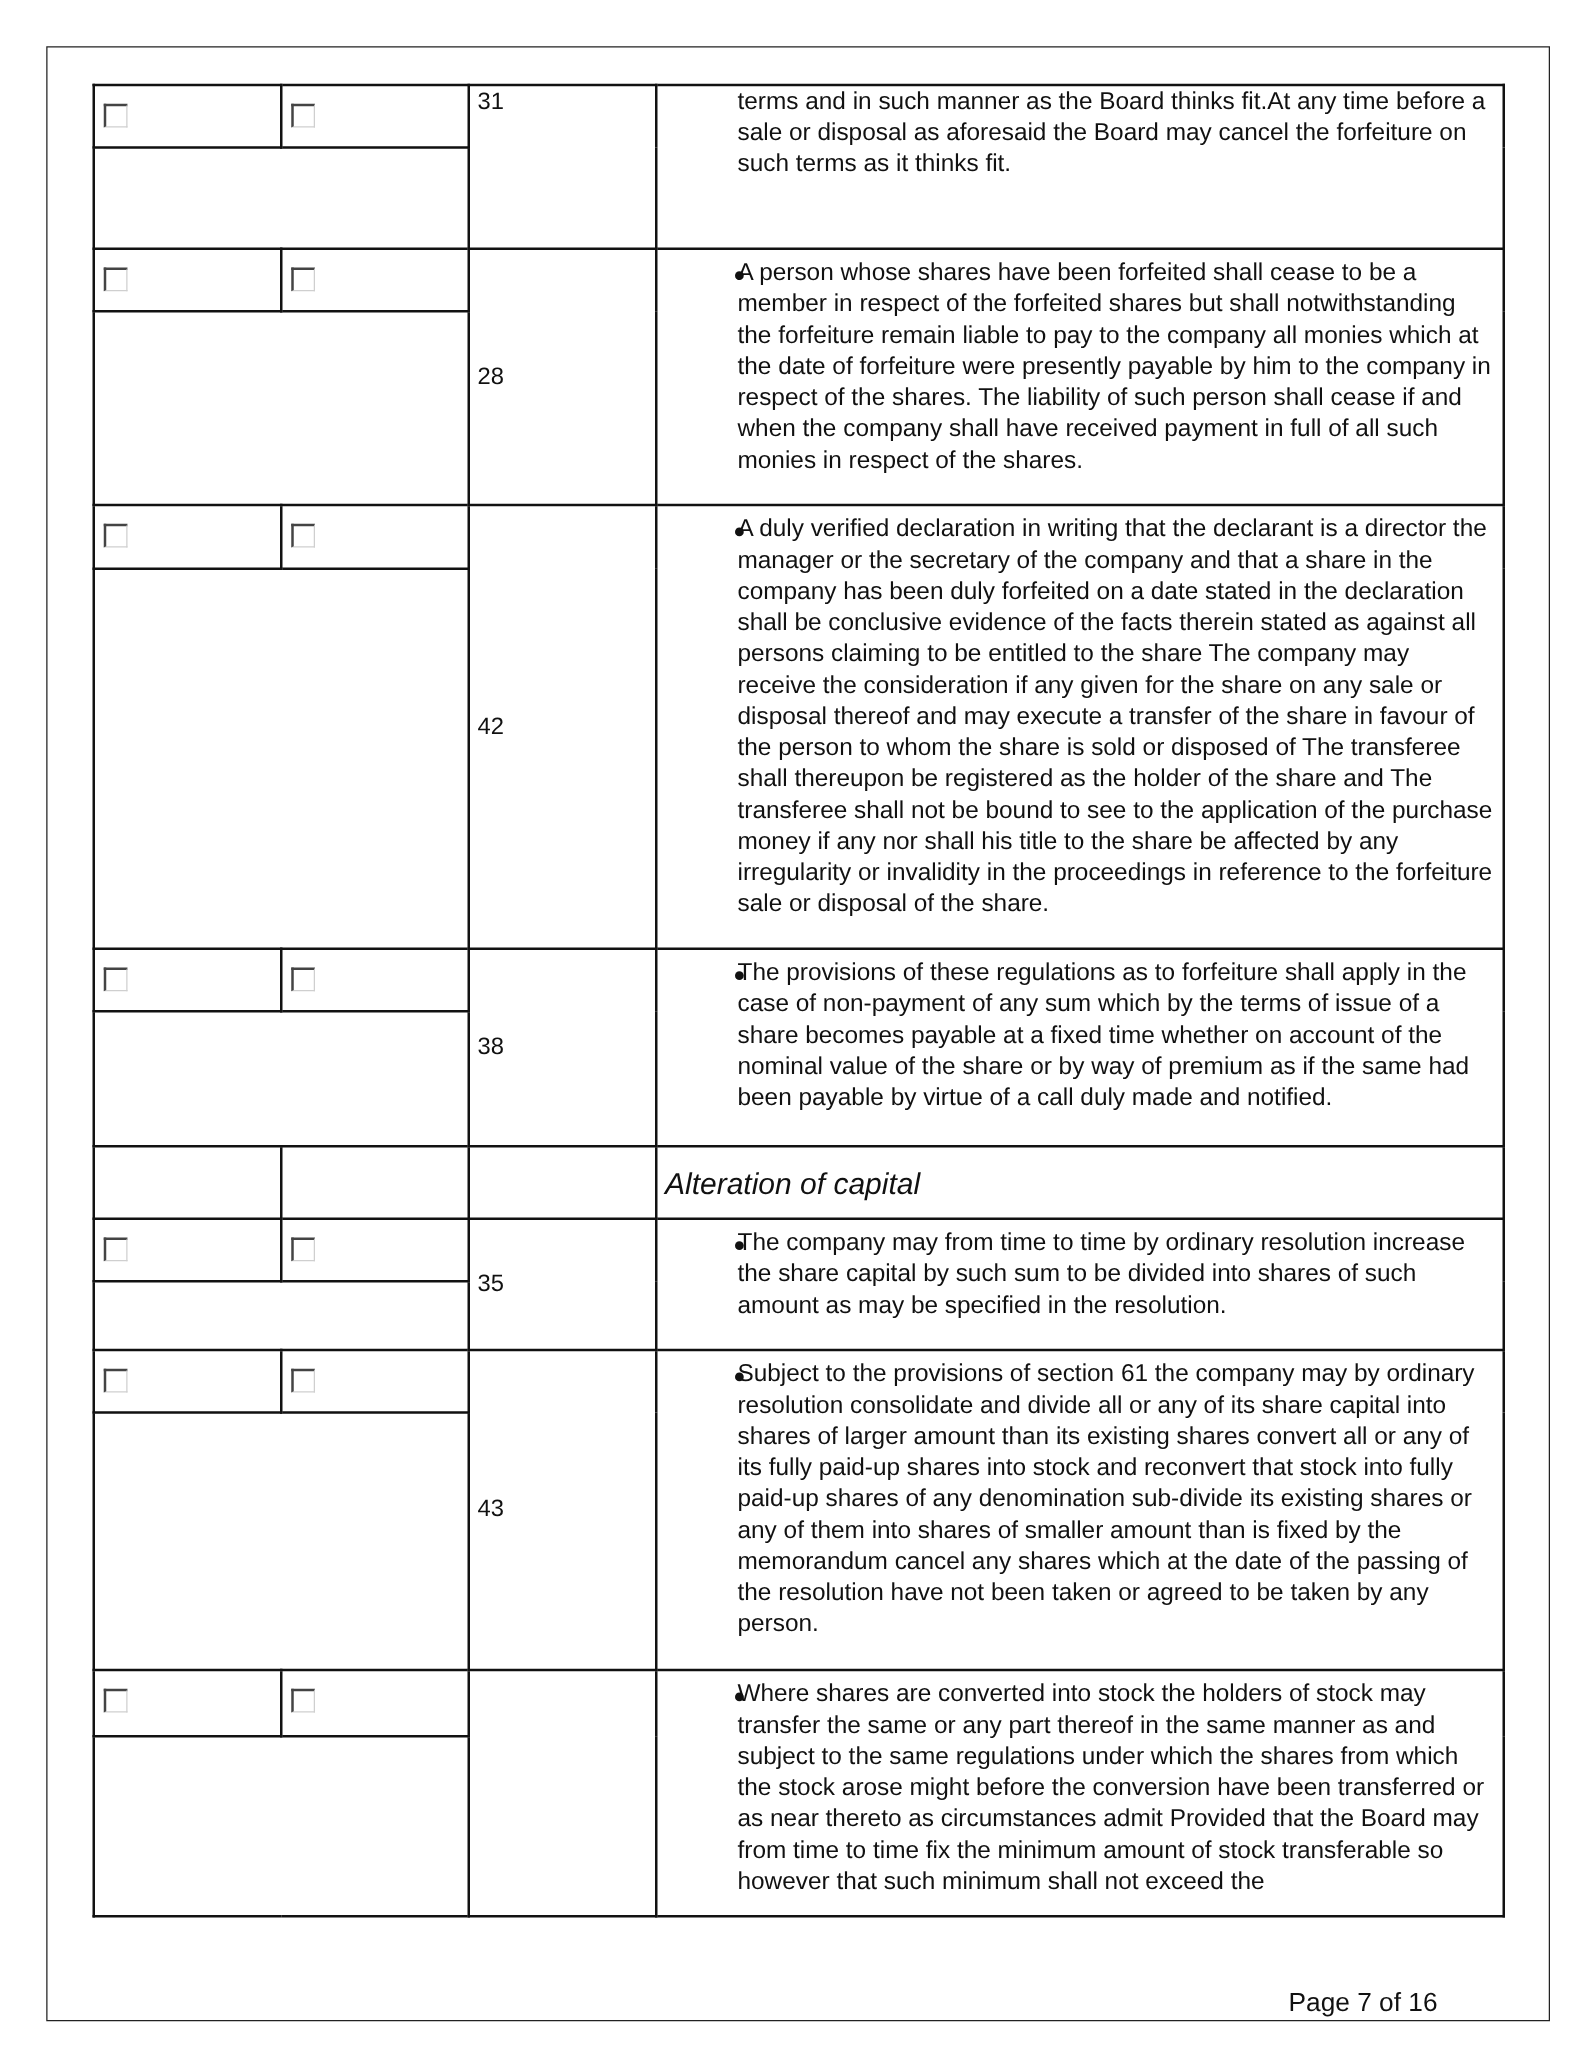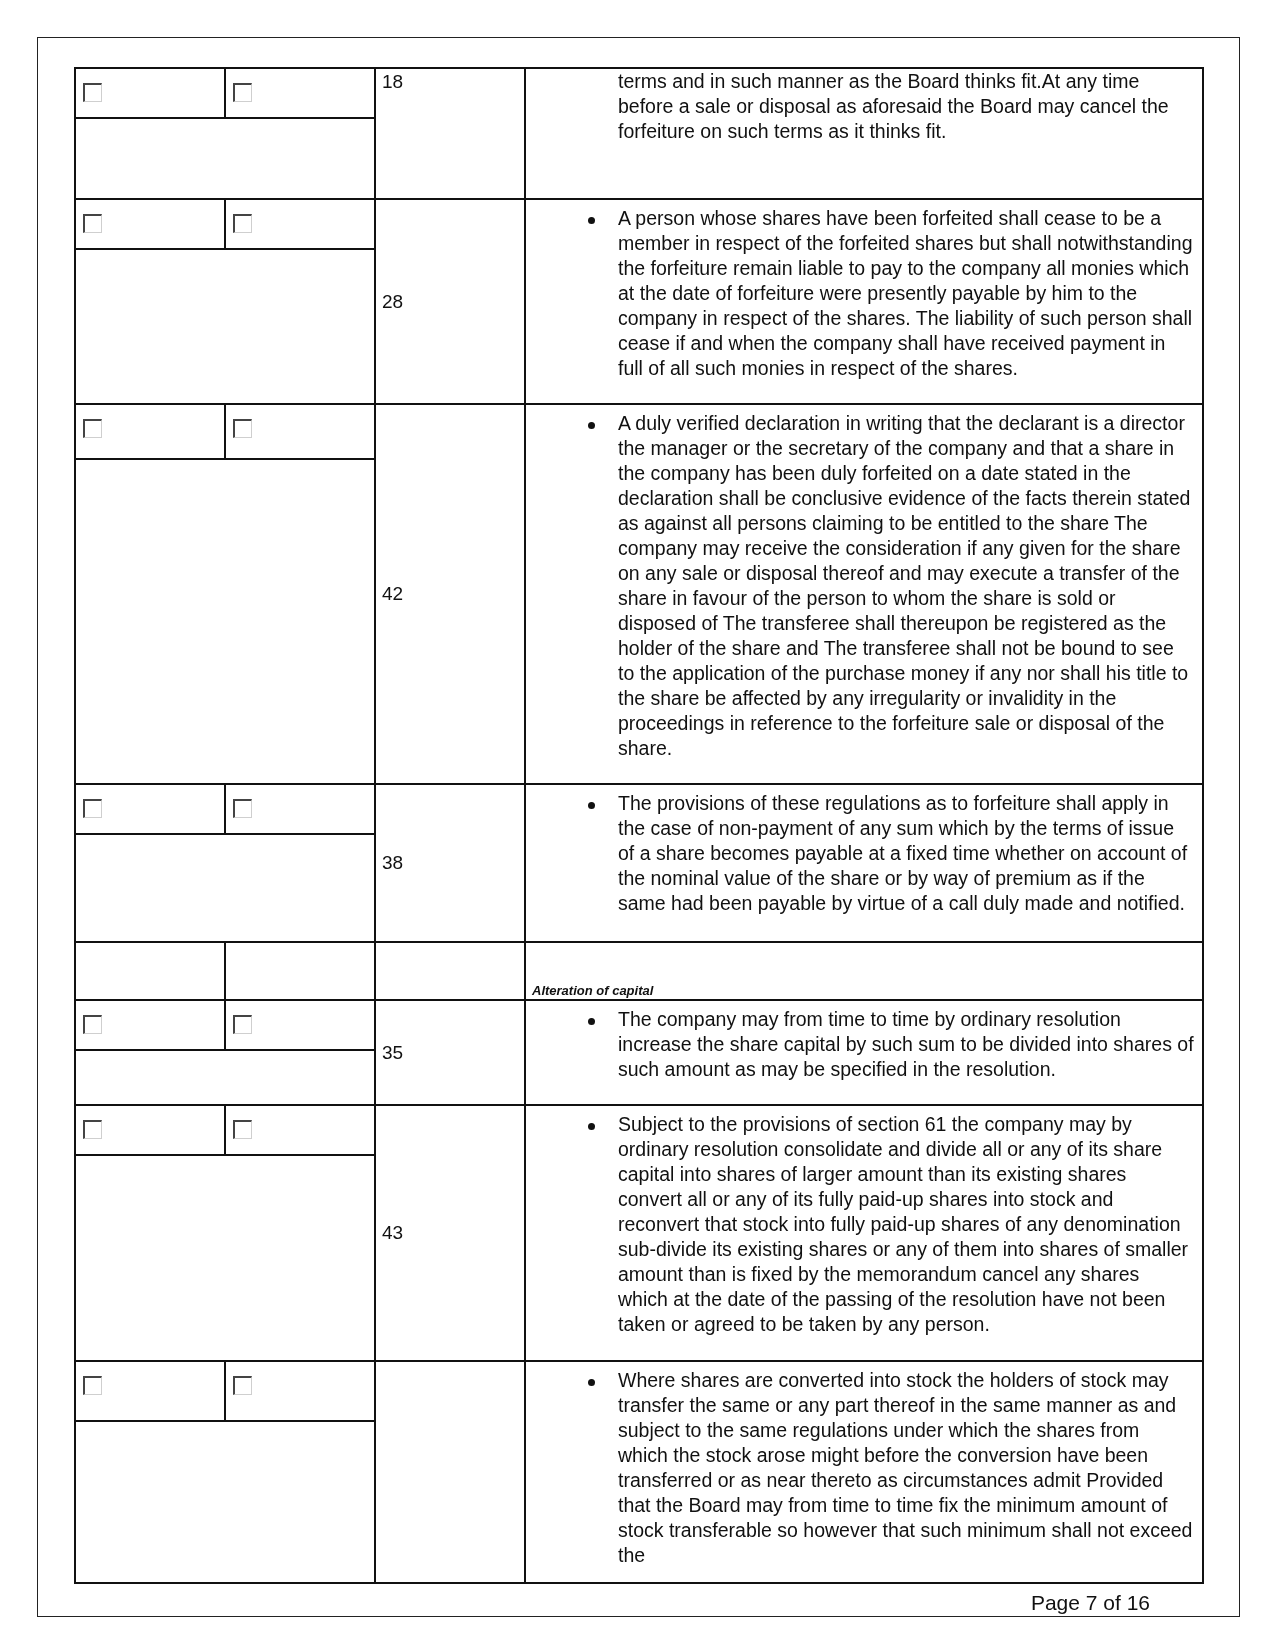--- a/index.html
+++ b/index.html
@@ -15,25 +15,25 @@
   table.form-table td { border: 2px solid #111; padding: 0; vertical-align: top; box-sizing: border-box; }
   col.c1 { width: 150px; } col.c2 { width: 150px; } col.c3 { width: 150px; } col.c4 { width: 678px; }
   .cb-cell { height: 50px; position: relative; }
   .checkbox {
     position: absolute; left: 7px; top: 14px; width: 19px; height: 19px; box-sizing: border-box;
     border-top: 2px solid #444; border-left: 2px solid #444;
     border-right: 1px solid #cfcfcf; border-bottom: 1px solid #cfcfcf; background: #fff; cursor: pointer;
   }
   .num-cell { font-size: 19px; padding: 0 0 0 6px !important; }
   .text-cell { font-size: 19.5px; line-height: 25px; }
-  .text-inner { padding: 6px 8px 22px 92px; position: relative; }
+  .text-inner { padding: 6px 8px 22px 64px; position: relative; }
   .bulleted::before {
     content: ""; position: absolute; left: 62px; top: 17px; width: 7px; height: 7px; border-radius: 50%; background: #111;
   }
-  .section-heading { font-weight: bold; font-style: italic; font-size: 13px; padding: 16px 6px 0 6px; margin-top: 24px; }
+  .section-heading { font-weight: normal; font-style: italic; font-size: 24px; padding: 16px 6px 0 6px; }
   .page-number { position: absolute; right: 125px; top: 1591px; font-size: 21px; }
 </style>
 </head>
 <body>
 
 <div class="page-frame"></div>
 
 <table class="form-table">
   <colgroup>
       <col class="c1">
@@ -44,21 +44,21 @@
   <tbody>
 
     <tr>
       <td class="cb-cell">
           <span class="checkbox"></span>
         </td>
       <td class="cb-cell">
           <span class="checkbox"></span>
         </td>
       <td class="num-cell" rowspan="2">
-          <div style="padding-top:2px">18</div>
+          <div style="padding-top:2px">31</div>
         </td>
       <td class="text-cell" rowspan="2">
           <div class="text-inner" style="padding-top:0">terms and in such manner as the Board thinks fit.At any time before a sale or disposal as aforesaid the Board may cancel the forfeiture on such terms as it thinks fit.</div>
         </td>
     </tr>
     <tr>
         <td colspan="2" style="height:81px"></td>
       </tr>
 
     <tr>

